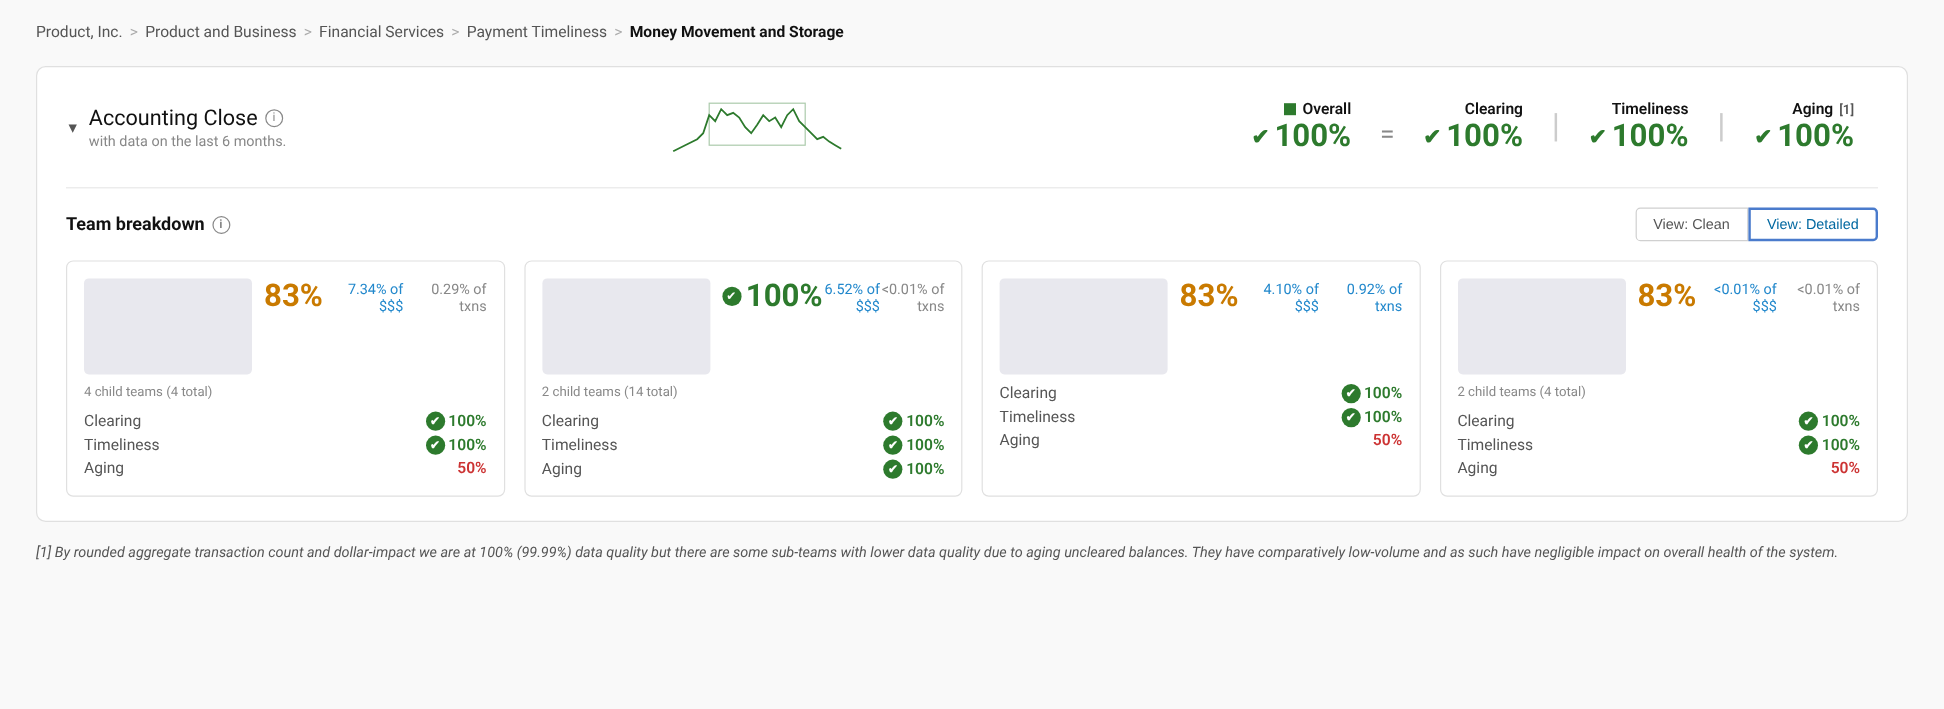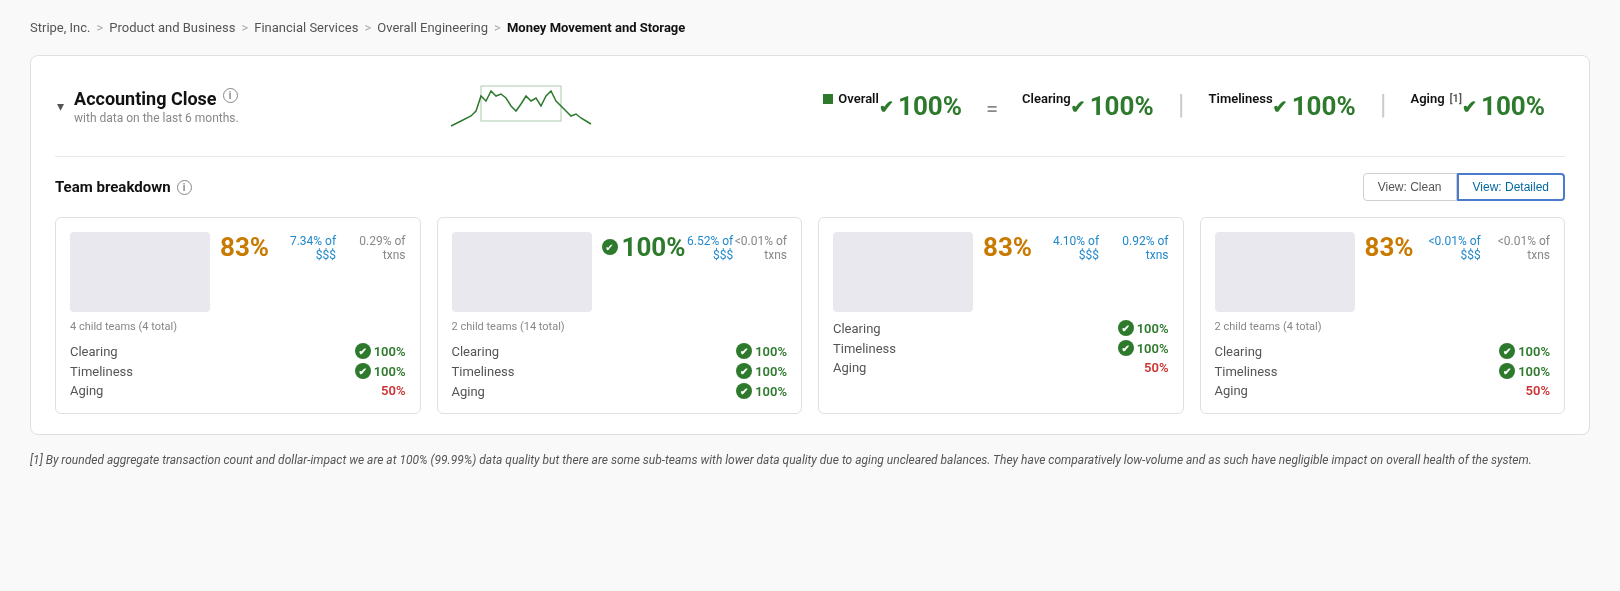--- a/index.html
+++ b/index.html
@@ -52,23 +52,24 @@
       background: none;
       border: none;
       cursor: pointer;
       font-size: 14px;
       color: #555;
       margin-right: 8px;
       padding: 2px;
     }
     .header-title-area h2 {
       font-size: 18px;
-      font-weight: 700;
+      font-weight: 400;
       color: #111;
       display: flex;
+      align-items: center;
       gap: 6px;
     }
     .info-icon {
       width: 15px;
       height: 15px;
       border-radius: 50%;
       border: 1.5px solid #888;
       display: inline-flex;
       align-items: center;
       justify-content: center;
@@ -95,22 +96,22 @@
     }
 
     
     .metrics-area {
       display: flex;
       align-items: center;
       gap: 0;
     }
     .metric-block {
       display: flex;
-      flex-direction: row;
-      align-items: flex-start;
+      flex-direction: column;
+      align-items: flex-end;
       padding: 0 20px;
     }
     .metric-label {
       font-size: 13px;
       font-weight: 600;
       color: #111;
       display: flex;
       align-items: center;
       gap: 5px;
     }
@@ -301,27 +302,27 @@
       background: #2d7a2d;
       color: #fff;
       font-size: 10px;
       flex-shrink: 0;
     }
   </style>
 </head>
 <body>
 
 <div class="breadcrumb">
-  <span class="breadcrumb-item">Stripe, Inc.</span>
+  <span class="breadcrumb-item">Product, Inc.</span>
   <span class="breadcrumb-sep">&gt;</span>
   <span class="breadcrumb-item">Product and Business</span>
   <span class="breadcrumb-sep">&gt;</span>
   <span class="breadcrumb-item">Financial Services</span>
   <span class="breadcrumb-sep">&gt;</span>
-  <span class="breadcrumb-item">Overall Engineering</span>
+  <span class="breadcrumb-item">Payment Timeliness</span>
   <span class="breadcrumb-sep">&gt;</span>
   <span class="breadcrumb-item active">Money Movement and Storage</span>
 </div>
 
 <div class="main-card">
 
   <div class="header-row">
     <button class="collapse-btn">▾</button>
     <div class="header-title-area">
       <h2>

